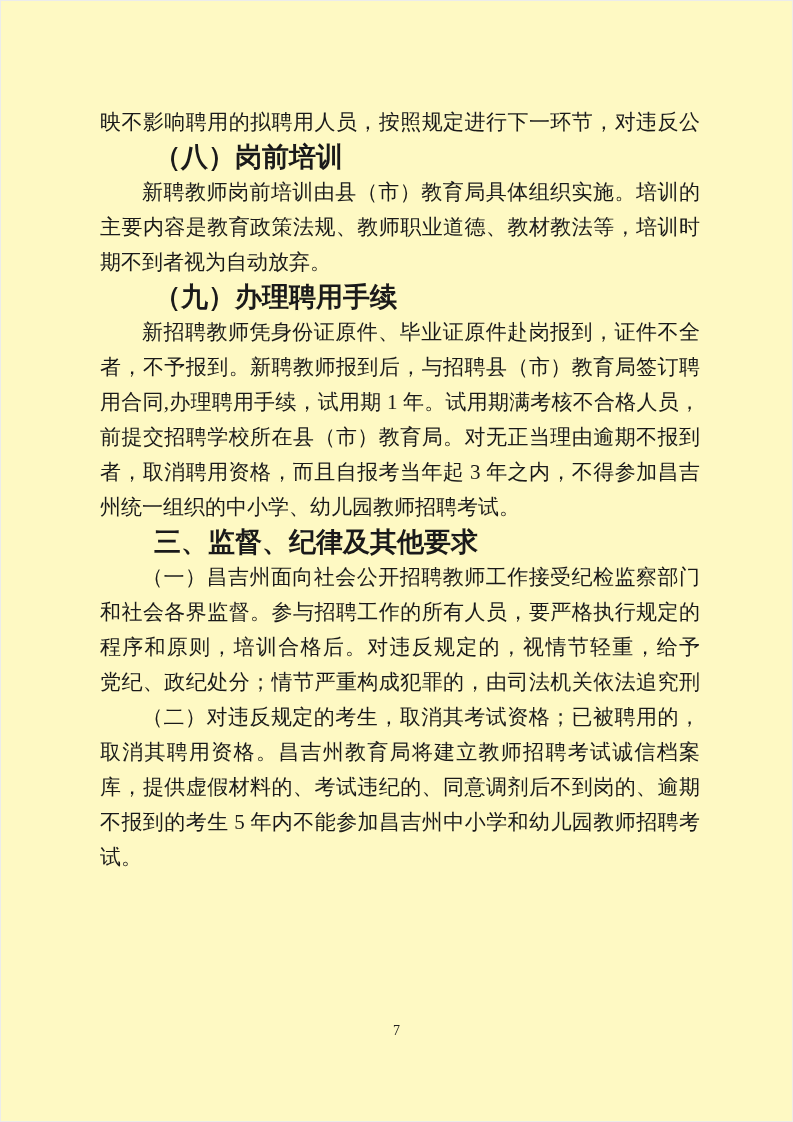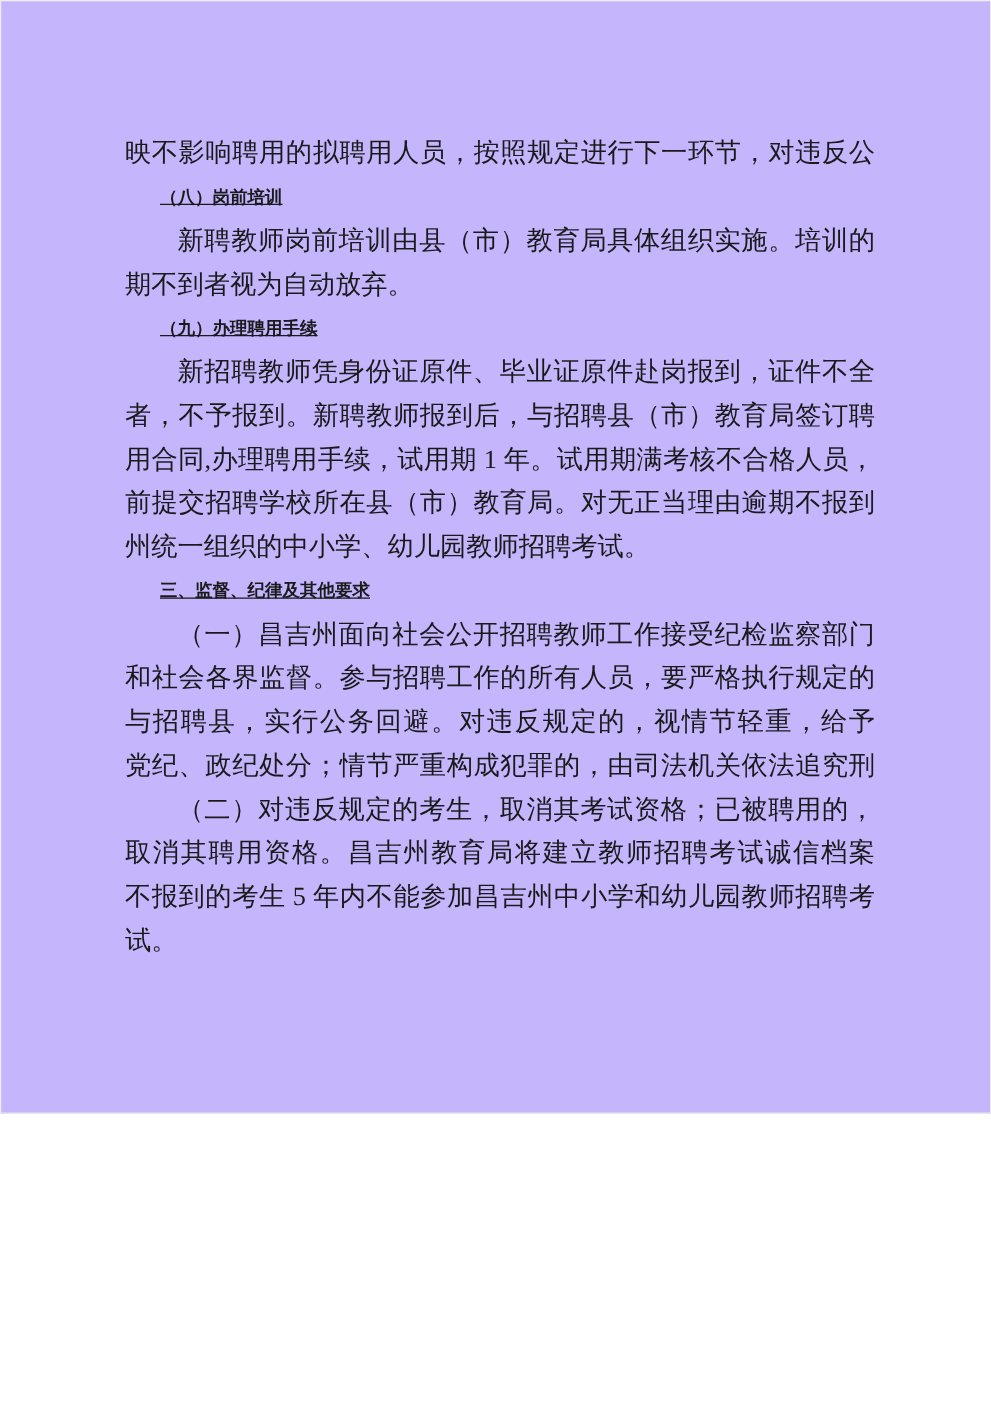--- a/index.html
+++ b/index.html
@@ -3,22 +3,22 @@
 <meta charset="utf-8">
 <style>
   html, body {
     margin: 0;
     padding: 0;
     background: #ffffff;
   }
   .page {
     position: relative;
     width: 793px;
-    height: 891px;
-    background: #c4b5fd;
+    height: 1122px;
+    background: #fef9c3;
     box-shadow: inset 0 0 0 1px #ececec, inset 0 1px 0 #d9d9d9;
     overflow: hidden;
     font-family: "Liberation Serif", "DejaVu Serif", serif;
     color: #1a1a1a;
   }
   .text-block {
     position: absolute;
     top: 105px;
     left: 100px;
     width: 600px;
@@ -36,22 +36,21 @@
     text-align-last: justify;
   }
   
   .ind {
     text-indent: 2em;
   }
   
   .hd {
     font-weight: bold;
     font-family: "Liberation Sans", "DejaVu Sans", sans-serif;
-    font-size: 14px;
-    text-decoration: underline;
+    font-size: 27px;
   }
   .footer {
     position: absolute;
     top: 1020px;
     left: 0;
     width: 100%;
     text-align: center;
     font-size: 14px;
     line-height: 22px;
     color: #222222;
@@ -59,31 +58,34 @@
   }
 </style>
 </head>
 <body>
 
 <div class="page">
   <div class="text-block">
     <div class="ln jf">映不影响聘用的拟聘用人员，按照规定进行下一环节，对违反公</div>
     <div class="ln hd ind">（八）岗前培训</div>
     <div class="ln jf ind">新聘教师岗前培训由县（市）教育局具体组织实施。培训的</div>
+    <div class="ln jf">主要内容是教育政策法规、教师职业道德、教材教法等，培训时</div>
     <div class="ln">期不到者视为自动放弃。</div>
     <div class="ln hd ind">（九）办理聘用手续</div>
     <div class="ln jf ind">新招聘教师凭身份证原件、毕业证原件赴岗报到，证件不全</div>
     <div class="ln jf">者，不予报到。新聘教师报到后，与招聘县（市）教育局签订聘</div>
     <div class="ln jf">用合同,办理聘用手续，试用期 1 年。试用期满考核不合格人员，</div>
     <div class="ln jf">前提交招聘学校所在县（市）教育局。对无正当理由逾期不报到</div>
+    <div class="ln jf">者，取消聘用资格，而且自报考当年起 3 年之内，不得参加昌吉</div>
     <div class="ln">州统一组织的中小学、幼儿园教师招聘考试。</div>
     <div class="ln hd ind">三、监督、纪律及其他要求</div>
     <div class="ln jf ind">（一）昌吉州面向社会公开招聘教师工作接受纪检监察部门</div>
     <div class="ln jf">和社会各界监督。参与招聘工作的所有人员，要严格执行规定的</div>
-    <div class="ln jf">与招聘县，实行公务回避。对违反规定的，视情节轻重，给予</div>
+    <div class="ln jf">程序和原则，培训合格后。对违反规定的，视情节轻重，给予</div>
     <div class="ln jf">党纪、政纪处分；情节严重构成犯罪的，由司法机关依法追究刑</div>
     <div class="ln jf ind">（二）对违反规定的考生，取消其考试资格；已被聘用的，</div>
     <div class="ln jf">取消其聘用资格。昌吉州教育局将建立教师招聘考试诚信档案</div>
+    <div class="ln jf">库，提供虚假材料的、考试违纪的、同意调剂后不到岗的、逾期</div>
     <div class="ln jf">不报到的考生 5 年内不能参加昌吉州中小学和幼儿园教师招聘考</div>
     <div class="ln">试。</div>
   </div>
   <div class="footer">7</div>
 </div>
 
 </body></html>

